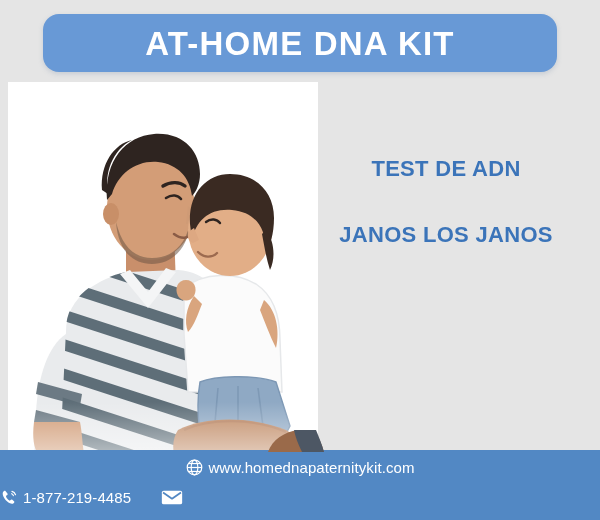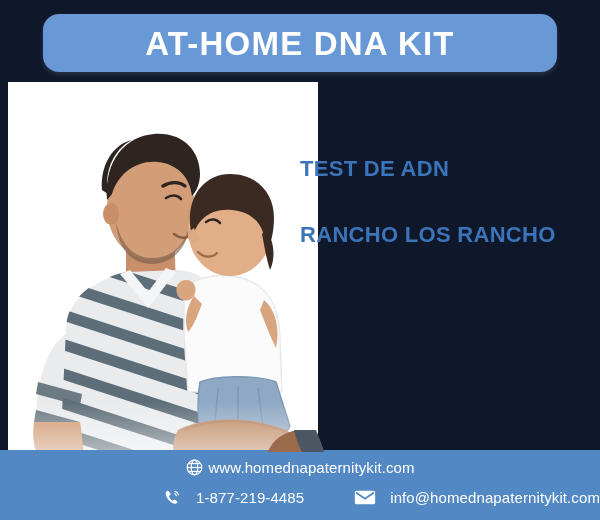--- a/index.html
+++ b/index.html
@@ -10,21 +10,21 @@
     width: 600px;
     height: 520px;
     background: #ffffff;
     font-family: "Liberation Sans", sans-serif;
     overflow: hidden;
   }
   .poster {
     position: relative;
     width: 600px;
     height: 520px;
-    background: #0f172a;
+    background: #e5e5e5;
     overflow: hidden;
   }
 
   
   .header-banner {
     position: absolute;
     left: 43px;
     top: 14px;
     width: 514px;
     height: 58px;
@@ -54,20 +54,21 @@
     overflow: hidden;
   }
   .photo svg { display: block; }
 
   
   .headline-block {
     position: absolute;
     left: 300px;
     top: 158px;
     width: 292px;
+    text-align: center;
   }
   .headline-line {
     color: #3b74b9;
     font-size: 22px;
     font-weight: bold;
     letter-spacing: 0.3px;
     line-height: 1;
     white-space: nowrap;
   }
   .headline-line.l1 { margin-bottom: 44px; }
@@ -95,22 +96,22 @@
     left: 0;
     right: 0;
     top: 8px;
     justify-content: center;
     gap: 4px;
   }
   .footer-row-2 {
     left: 0;
     right: 0;
     top: 38px;
-    justify-content: flex-end;
-    gap: 14px;
+    justify-content: flex-start;
+    gap: 4px;
   }
   .footer-text {
     font-size: 15px;
     color: #ffffff;
     white-space: nowrap;
     letter-spacing: 0.1px;
   }
   .spacer-gap { width: 22px; }
   .ficon { display: inline-flex; align-items: center; justify-content: center; }
 
@@ -235,21 +236,21 @@
       <path d="M170 348 C196 334 244 334 278 348 C292 356 298 366 300 372
                L166 372 C164 362 166 354 170 348 Z" fill="#c08a64"></path>
       <path d="M176 348 C202 336 246 336 278 350" stroke="#a97354" stroke-width="2" fill="none" opacity="0.5"></path>
 
       <rect x="0" y="0" width="310" height="372" fill="url(#fadeBottom)"></rect>
     </svg>
   </div>
 
   <div class="headline-block">
     <div class="headline-line l1">TEST DE ADN</div>
-    <div class="headline-line l3">RANCHO LOS RANCHO</div>
+    <div class="headline-line l3">JANOS LOS JANOS</div>
   </div>
 
   <div class="footer">
 
     <div class="footer-row footer-row-1">
       <span class="ficon">
         <svg width="19" height="19" viewBox="0 0 24 24" fill="none" stroke="#ffffff" stroke-width="1.5">
           <circle cx="12" cy="12" r="9.2"></circle>
           <ellipse cx="12" cy="12" rx="4.2" ry="9.2"></ellipse>
           <path d="M2.8 12 H21.2"></path>
@@ -275,21 +276,20 @@
       <span class="footer-text">1-877-219-4485</span>
 
       <span class="spacer-gap"></span>
 
       <span class="ficon">
         <svg width="22" height="19" viewBox="0 0 26 20">
           <rect x="1" y="2" width="24" height="16" rx="2.2" fill="#ffffff"></rect>
           <path d="M2.4 4.2 L13 11.4 L23.6 4.2" fill="none" stroke="#5288c4" stroke-width="2.1" stroke-linejoin="round"></path>
         </svg>
       </span>
-      <span class="footer-text">info@homednapaternitykit.com</span>
     </div>
   </div>
 
   <div class="photo-overhang">
     <svg width="58" height="22" viewBox="0 0 58 22">
       <path d="M0 22 C4 10 16 2 30 0 L46 0 C50 6 54 14 56 22 Z" fill="#9a6a4a"></path>
       <path d="M26 0 L48 0 C51 7 54 15 56 22 L34 22 C30 14 27 6 26 0 Z" fill="#4d5764"></path>
     </svg>
   </div>
 

